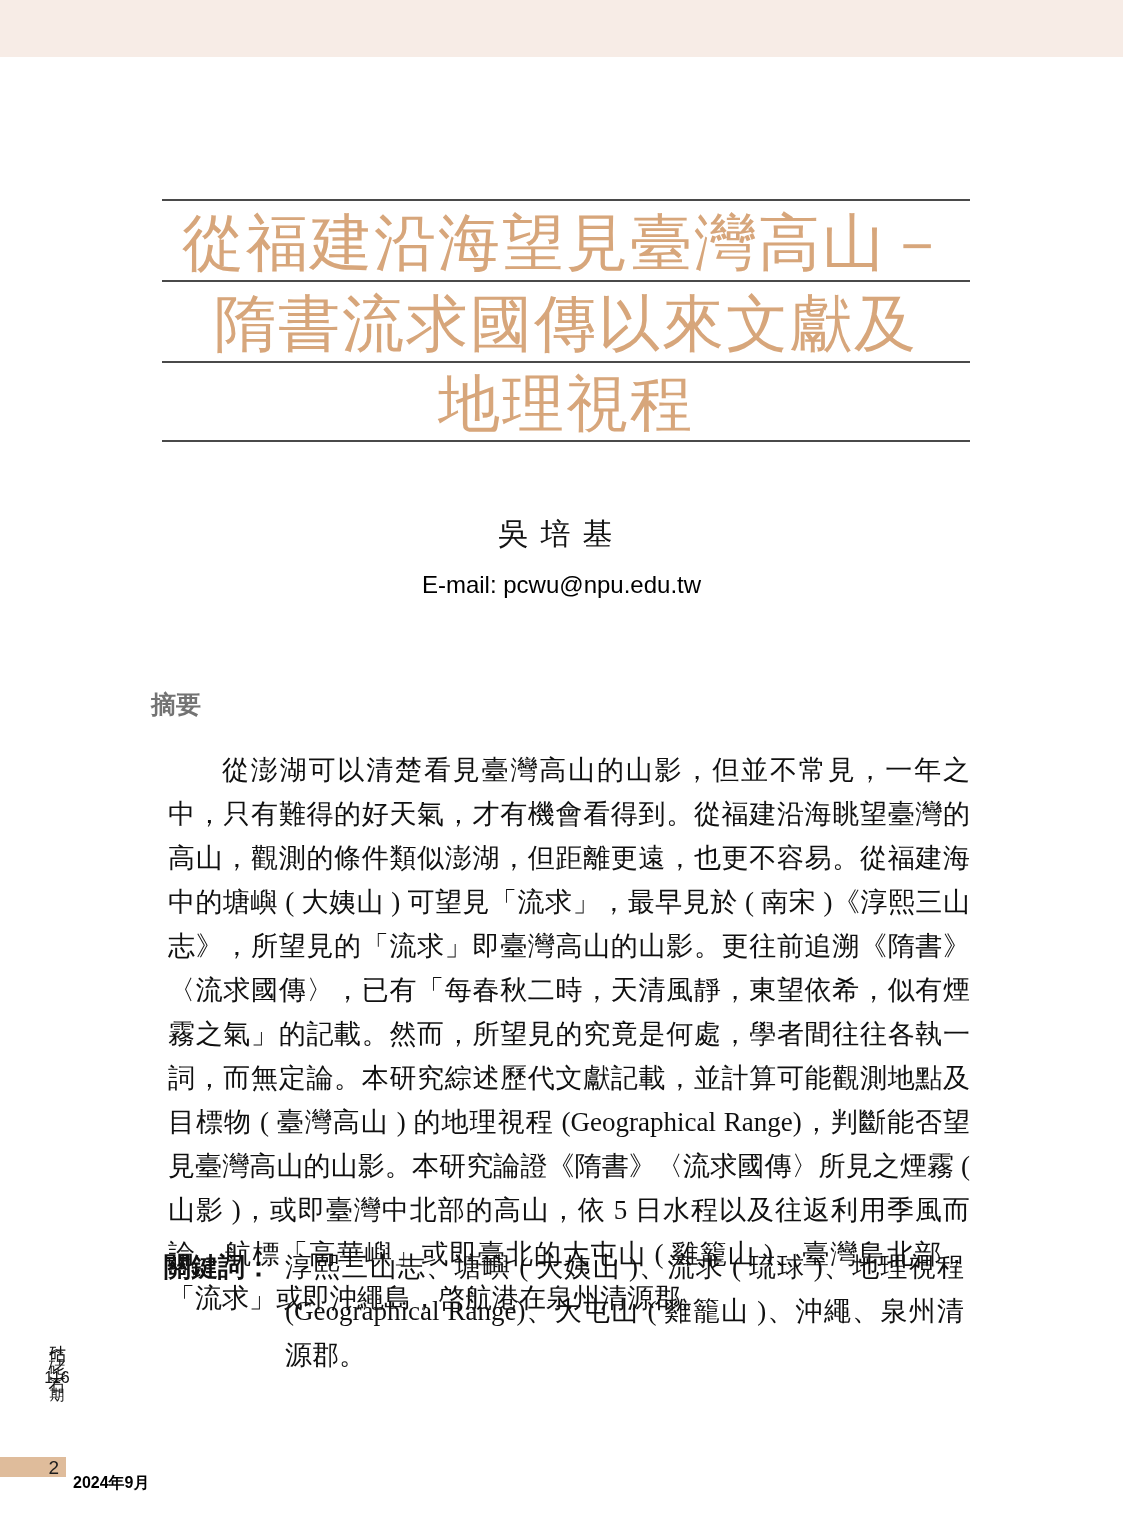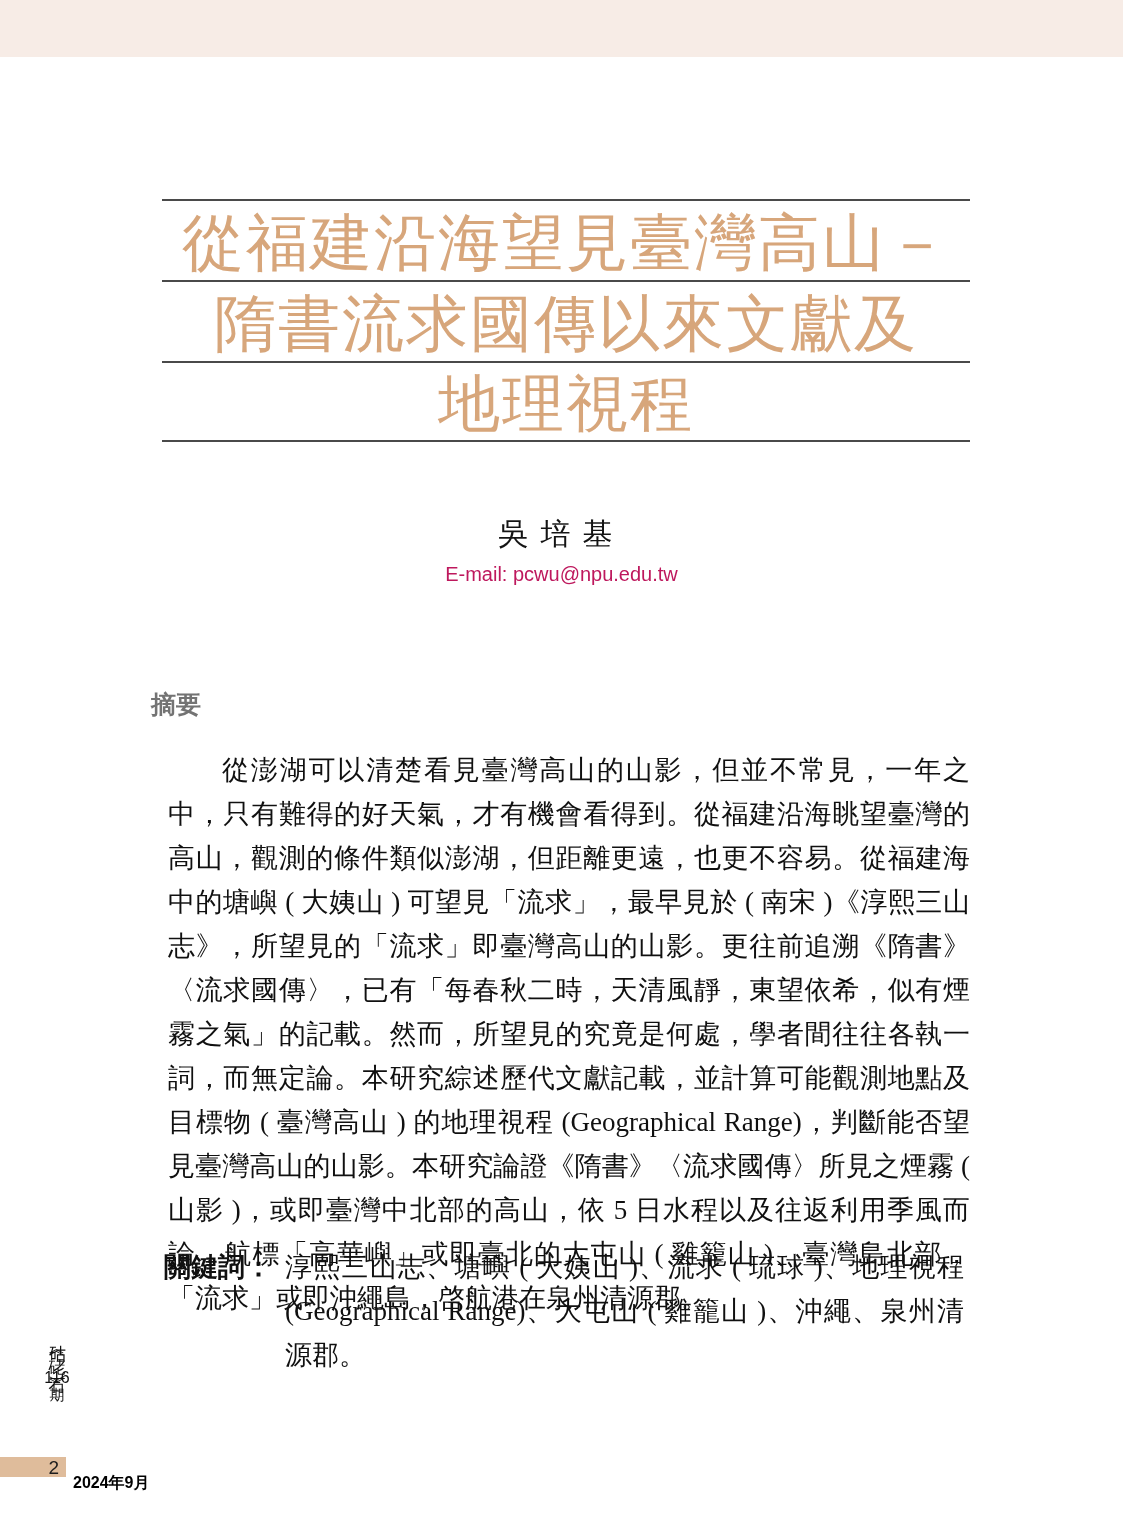--- a/index.html
+++ b/index.html
@@ -53,24 +53,24 @@
     color:#141414;
   }
   .author-affiliation {
     margin-top:9px;
     font-family:"Liberation Sans","DejaVu Sans",sans-serif;
     font-weight:600;
     font-size:21px;
     color:#1c1c1c;
   }
   .author-email {
-    margin-top:8px;
-    font-family:"Liberation Sans","DejaVu Sans",sans-serif;
-    font-size:20px;
-    color:#be185d;
+    margin-top:16px;
+    font-family:"Liberation Sans","DejaVu Sans",sans-serif;
+    font-size:24px;
+    color:#000000;
   }
   
   .abstract-heading {
     position:absolute; left:151px; top:688px;
     font-family:"Liberation Sans","DejaVu Sans",sans-serif;
     font-weight:600;
     font-size:25px;
     color:#737373;
   }
   .abstract-text {

